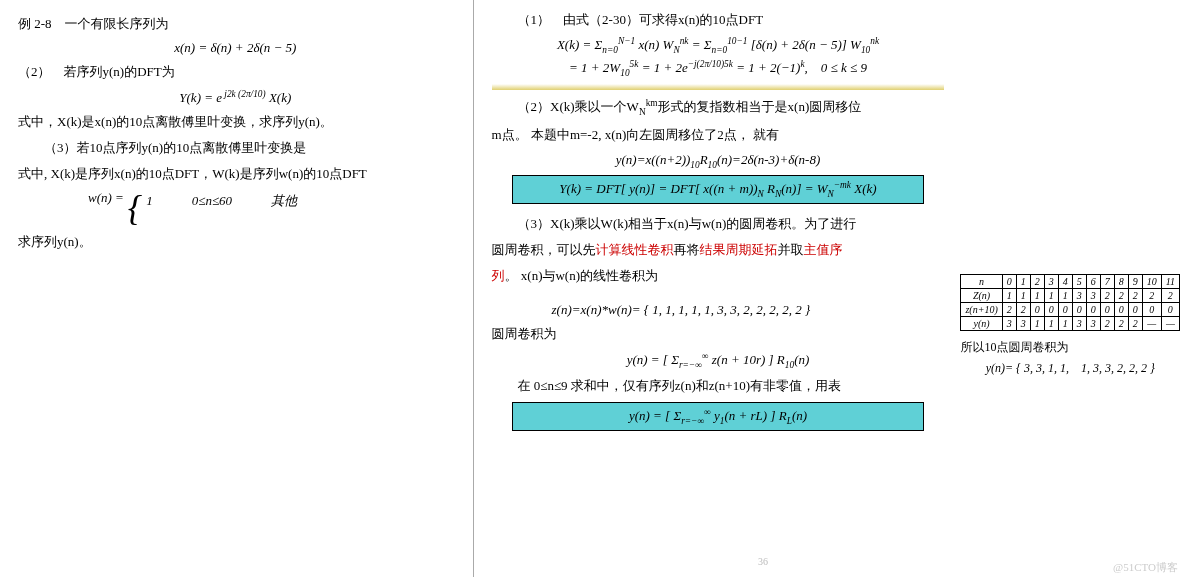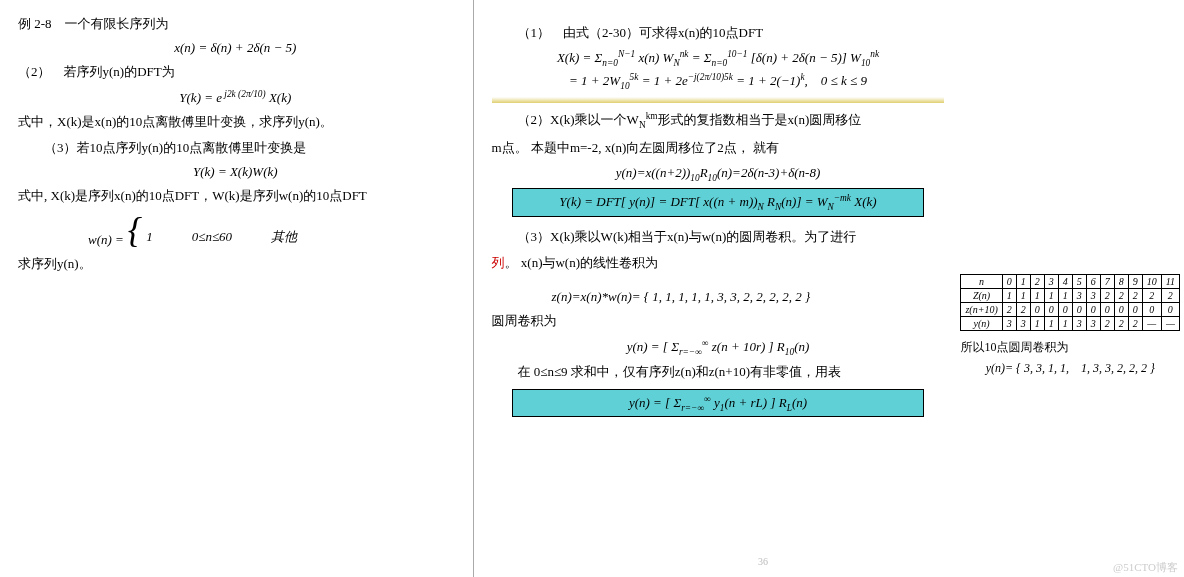--- a/index.html
+++ b/index.html
@@ -10,37 +10,37 @@
     font-family: "SimSun", "Times New Roman", serif;
     font-size: 13px;
     color: #000;
     width: 1184px;
     height: 577px;
     position: relative;
     overflow: hidden;
   }
   .page { display: flex; width: 100%; height: 100%; }
   .col-left { width: 490px; padding: 8px 20px 8px 18px; border-right: 1px solid #aaa; }
-  .col-mid { width: 500px; padding: 17px 12px 8px 18px; }
+  .col-mid { width: 500px; padding: 4px 12px 8px 18px; }
   .col-right { width: 234px; padding: 4px 4px 8px 4px; }
   .line { margin: 6px 0; line-height: 1.55; }
   .eq { font-family: "Times New Roman", serif; font-style: italic; text-align: center; margin: 4px 0; }
   .eq-left { font-family: "Times New Roman", serif; font-style: italic; margin: 16px 0 4px 60px; }
   .indent { text-indent: 2em; }
   .red { color: #c00; }
   .hl-box {
     background: #5fd0d6;
     border: 1px solid #000;
     padding: 4px 10px;
     margin: 6px 20px 10px 20px;
     text-align: center;
     font-family: "Times New Roman", serif;
     font-style: italic;
   }
-  .brace-eq { display: flex; align-items: flex-end; margin-left: 70px; font-family: "Times New Roman", serif; font-style: italic; }
+  .brace-eq { display: flex; align-items: flex-start; margin-left: 70px; font-family: "Times New Roman", serif; font-style: italic; }
   .brace { font-size: 36px; margin: 0 4px; line-height: 36px; }
   .brace-rows { display: flex; flex-direction: row; }
   .brace-rows span { margin: 2px 0; }
   table.val { border-collapse: collapse; font-size: 10px; margin-bottom: 6px; }
   table.val td, table.val th {
     border: 1px solid #000;
     padding: 1px 4px;
     text-align: center;
     font-weight: normal;
     font-style: italic;
@@ -58,21 +58,20 @@
 
 <div class="page">
 
   <div class="col-left">
     <div class="line">例 2-8　一个有限长序列为</div>
     <div class="eq">x(n) = δ(n) + 2δ(n − 5)</div>
     <div class="line">（2）　若序列y(n)的DFT为</div>
     <div class="eq"><span>Y(k) = e<sup>&nbsp;j2k (2π/10)</sup> X(k)</span></div>
     <div class="line">式中，X(k)是x(n)的10点离散傅里叶变换，求序列y(n)。</div>
     <div class="line indent">（3）若10点序列y(n)的10点离散傅里叶变换是</div>
-    <div class="eq">Y(k) = X(k)W(k)</div>
     <div class="line">式中, X(k)是序列x(n)的10点DFT，W(k)是序列w(n)的10点DFT</div>
     <div class="brace-eq">
       <span>w(n) =</span>
       <span class="brace">{</span>
       <span class="brace-rows">
         <span class="sp">1　　　0≤n≤6</span>
         <span class="sp">0　　　其他</span>
       </span>
     </div>
     <div class="line">求序列y(n)。</div>
@@ -83,20 +82,23 @@
     <div class="eq"><span>X(k) = Σ<sub>n=0</sub><sup>N−1</sup> x(n) W<sub>N</sub><sup>nk</sup> = Σ<sub>n=0</sub><sup>10−1</sup> [δ(n) + 2δ(n − 5)] W<sub>10</sub><sup>nk</sup></span></div>
     <div class="eq"><span>= 1 + 2W<sub>10</sub><sup>5k</sup> = 1 + 2e<sup>−j(2π/10)5k</sup> = 1 + 2(−1)<sup>k</sup>,　0 ≤ k ≤ 9</span></div>
     <div class="bottom-shade"></div>
 
     <div class="line indent"><span>（2）X(k)乘以一个W<sub>N</sub><sup>km</sup>形式的复指数相当于是x(n)圆周移位</span></div>
     <div class="line"><span>m点。 本题中m=-2, x(n)向左圆周移位了2点， 就有</span></div>
     <div class="eq"><span>y(n)=x((n+2))<sub>10</sub>R<sub>10</sub>(n)=2δ(n-3)+δ(n-8)</span></div>
     <div class="hl-box"><span>Y(k) = DFT[ y(n)] = DFT[ x((n + m))<sub>N</sub> R<sub>N</sub>(n)] = W<sub>N</sub><sup>−mk</sup> X(k)</span></div>
 
     <div class="line indent">（3）X(k)乘以W(k)相当于x(n)与w(n)的圆周卷积。为了进行</div>
+    <div class="line">
+      <span>圆周卷积，可以先</span><span class="red">计算线性卷积</span><span>再将</span><span class="red">结果周期延拓</span><span>并取</span><span class="red">主值序</span>
+    </div>
     <div class="line"><span class="red">列</span><span>。 x(n)与w(n)的线性卷积为</span></div>
     <div class="eq-left">z(n)=x(n)*w(n)= { 1, 1, 1, 1, 1, 3, 3, 2, 2, 2, 2, 2 }</div>
     <div class="line">圆周卷积为</div>
     <div class="eq"><span>y(n) = [ Σ<sub>r=−∞</sub><sup>∞</sup> z(n + 10r) ] R<sub>10</sub>(n)</span></div>
 
     <div class="line indent">在 0≤n≤9 求和中，仅有序列z(n)和z(n+10)有非零值，用表</div>
     <div class="hl-box"><span>y(n) = [ Σ<sub>r=−∞</sub><sup>∞</sup> y<sub>1</sub>(n + rL) ] R<sub>L</sub>(n)</span></div>
   </div>
 
   <div class="col-right">

